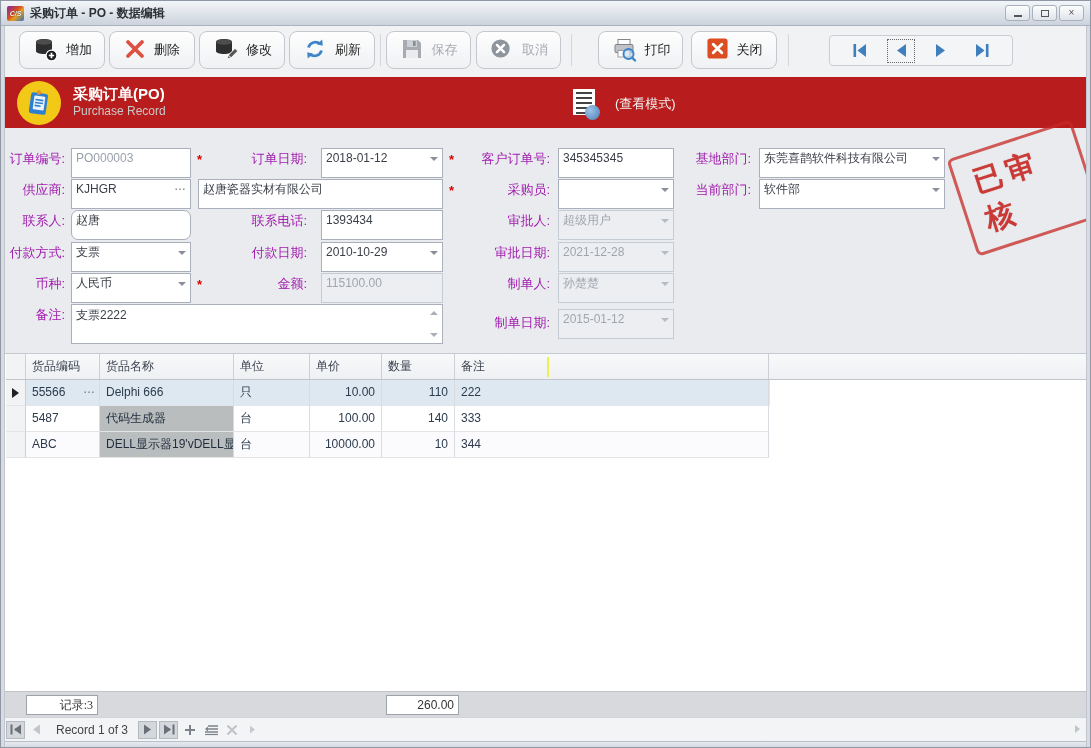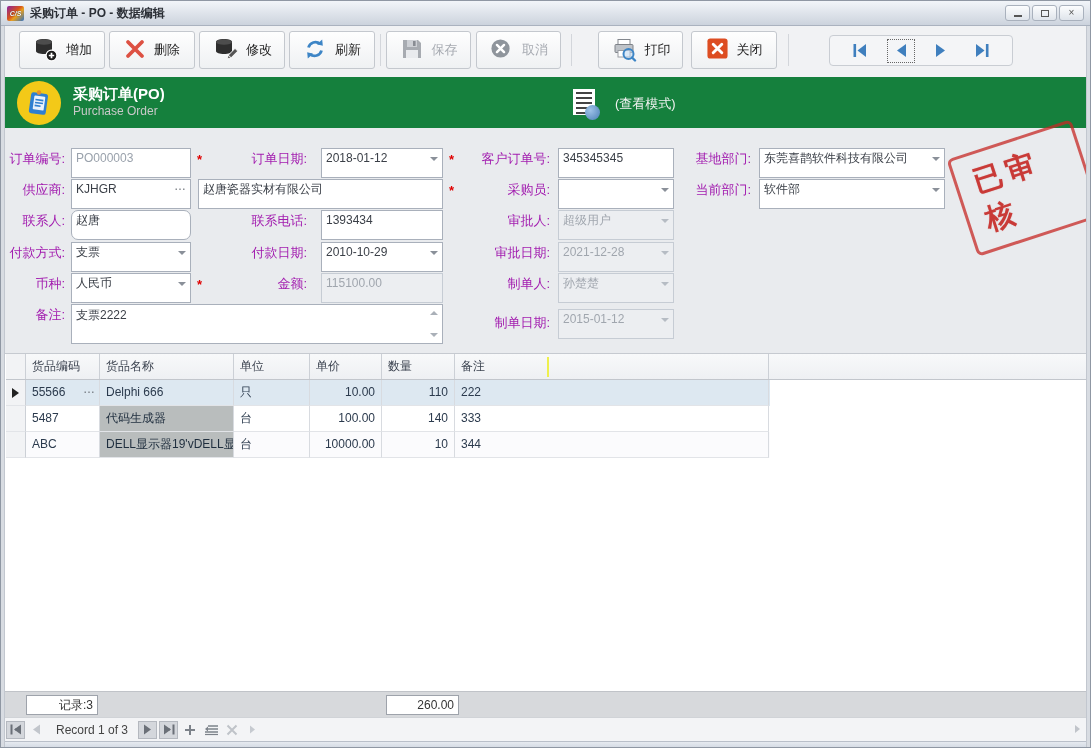--- a/index.html
+++ b/index.html
@@ -18,33 +18,33 @@
   .title-text{ font-size:12px; font-weight:bold; color:#2b2f36; }
   .win-controls{ position:absolute; right:6px; top:4px; display:flex; gap:2px; }
   .winbtn{ width:25px; height:16px; border:1px solid #a9b1bd; border-radius:3px;
     background:linear-gradient(#fcfdfe,#dfe4eb); display:flex; align-items:center;
     justify-content:center; cursor:default; font-size:10px; color:#555; line-height:1; }
   .g-min{ width:8px; height:2px; background:#555; margin-top:6px; }
   .g-max{ width:8px; height:7px; border:1.5px solid #555; }
 
   
   .toolbar{ position:absolute; left:0; top:25px; width:100%; height:51px; background:#f1f2f4; }
-  .tbtn{ position:absolute; top:5px; height:38px; border:1px solid #c4c8ce; border-radius:3px;
+  .tbtn{ position:absolute; top:5px; height:38px; border:1px solid #c4c8ce; border-radius:8px;
     background:linear-gradient(#fefefe,#eff1f3); display:flex; align-items:center;
     justify-content:center; gap:8px; font-size:13px; color:#1f1f1f; cursor:default; }
   .tbtn.disabled{ color:#a6aab1; }
   .tsep{ position:absolute; top:8px; width:1px; height:32px; background:#d3d6db; }
   .navgroup{ position:absolute; left:828px; top:9px; width:184px; height:31px;
     border:1px solid #c9cdd3; border-radius:4px; background:#f4f5f7;
     display:flex; align-items:center; justify-content:space-around; padding:0 10px; }
   .navbtn{ width:26px; height:22px; display:flex; align-items:center; justify-content:center; }
   .navbtn.focus{ outline:1px dotted #666; }
 
   
-  .headerband{ position:absolute; left:0; top:76px; width:100%; height:51px; background:#15803d; }
+  .headerband{ position:absolute; left:0; top:76px; width:100%; height:51px; background:#b91c1c; }
   .hb-circle{ position:absolute; left:16px; top:4px; width:44px; height:44px; border-radius:50%;
     background:#f3c918; display:flex; align-items:center; justify-content:center; }
   .hb-title{ position:absolute; left:72px; top:8px; font-size:15px; font-weight:bold; color:#fff; }
   .hb-sub{ position:absolute; left:72px; top:27px; font-size:12px; color:#c9c9c9; }
   .mode-icon{ position:absolute; left:572px; top:12px; width:30px; height:30px; }
   .mode-doc{ position:absolute; left:0; top:0; width:22px; height:26px; background:#fff; }
   .mode-doc i{ display:block; height:2px; background:#444; margin:3px 3px 0 3px; }
   .mode-ball{ position:absolute; left:12px; top:16px; width:15px; height:15px; border-radius:50%;
     background:radial-gradient(circle at 35% 35%,#9fc3e8,#4a7fb5); }
   .mode-text{ position:absolute; left:614px; top:18px; font-size:13px; color:#f2f2f2; }
@@ -242,21 +242,21 @@
       <svg width="26" height="28" viewBox="0 0 26 28">
           <rect x="4" y="4" width="17" height="21" rx="2.5" fill="#2f7fd0" transform="rotate(8 12 14)"></rect>
           <rect x="7.5" y="7" width="11" height="14" rx="1" fill="#eaf2fb" transform="rotate(8 13 14)"></rect>
           <g transform="rotate(8 13 14)" stroke="#2f7fd0" stroke-width="1.6">
             <path d="M9 11h8M9 14h8M9 17h6"></path>
           </g>
           <circle cx="13" cy="3.5" r="2.2" fill="#e8922a"></circle>
         </svg>
     </div>
     <div class="hb-title">采购订单(PO)</div>
-    <div class="hb-sub">Purchase Order</div>
+    <div class="hb-sub">Purchase Record</div>
     <div class="mode-icon">
       <span class="mode-doc">
           <i></i>
           <i></i>
           <i></i>
           <i></i>
           <i></i>
         </span>
       <span class="mode-ball"></span>
     </div>
@@ -355,21 +355,21 @@
       <div class="c">ABC</div>
       <div class="c gray">DELL显示器19'vDELL显</div>
       <div class="c">台</div>
       <div class="c num">10000.00</div>
       <div class="c num">10</div>
       <div class="c">344</div>
     </div>
   </div>
 
   <div class="sumband">
-    <div class="sumbox" style="left:25px;width:72px;">记录:3</div>
+    <div class="sumbox" style="left:25px;width:72px;font-family:Liberation Serif, serif;">记录:3</div>
     <div class="sumbox" style="left:385px;width:73px;">260.00</div>
   </div>
 
   <div class="navband">
     <span class="rnbtn pressed">
         <svg width="12" height="11" viewBox="0 0 12 11">
           <rect x="0.5" y="0.5" width="2" height="10" fill="#6b7078"></rect>
           <path d="M11 0.5L4 5.5l7 5z" fill="#6b7078"></path>
           <rect x="5" y="4.5" width="6" height="2" fill="#6b7078"></rect>
         </svg>

